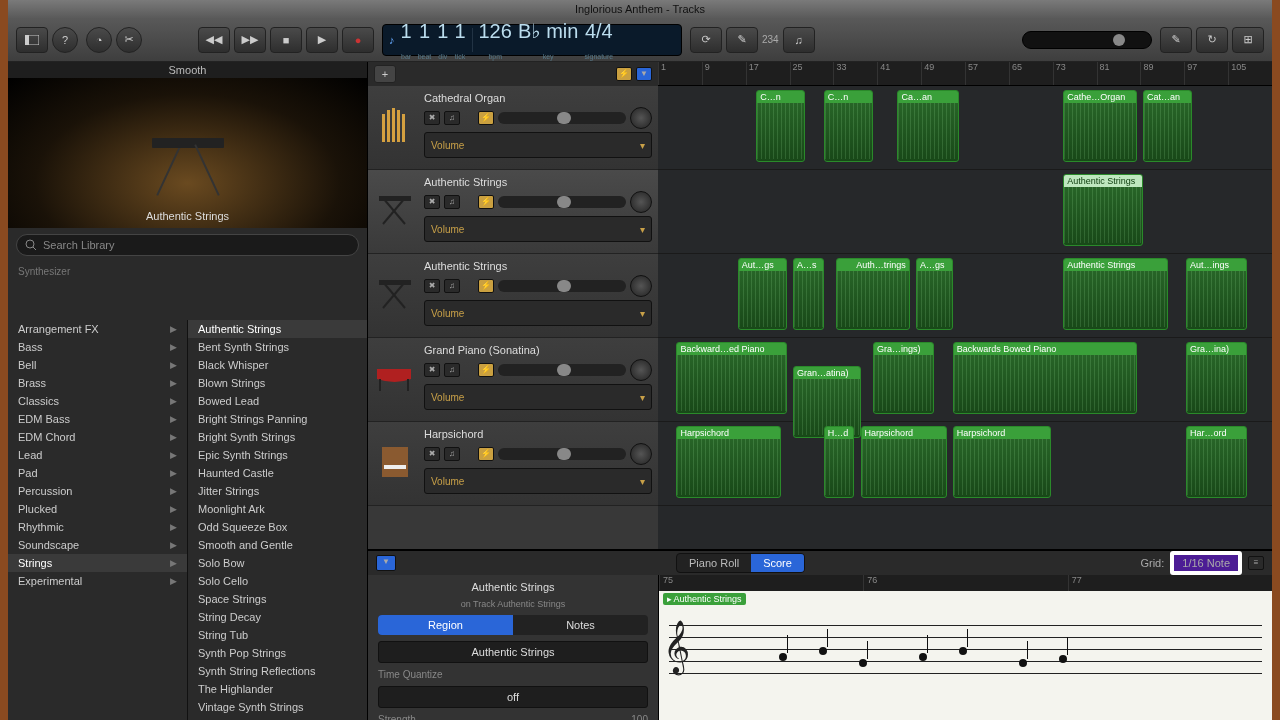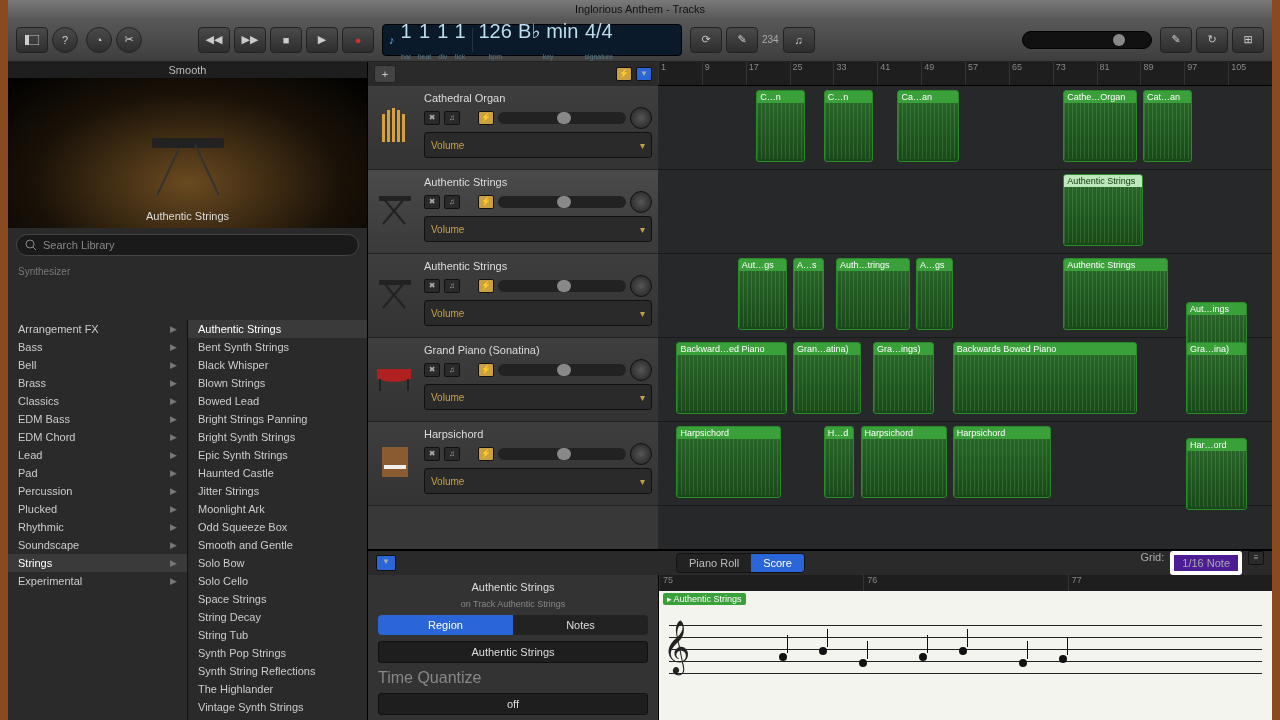--- a/index.html
+++ b/index.html
@@ -59,31 +59,31 @@
   .lane { height:84px; border-bottom:1px solid #1a1a1a; position:relative; }
   .region { position:absolute; top:4px; height:72px; background:linear-gradient(#2a6a2a,#184818); border:1px solid #2a8a2a; border-radius:3px; overflow:hidden; }
   .region .r-lbl { background:#3aa03a; color:#fff; font-size:9px; padding:1px 3px; white-space:nowrap; overflow:hidden; text-overflow:ellipsis; }
   .region.hl .r-lbl { background:#bfe8bf; color:#0a3a0a; }
   .region .r-body { height:56px; background-image: repeating-linear-gradient(90deg, rgba(180,255,180,.15) 0 1px, transparent 1px 4px); }
   .editor { height:170px; background:#333; display:flex; flex-direction:column; border-top:1px solid #000; }
   .ed-top { height:24px; background:#2a2a2a; display:flex; align-items:center; padding:0 8px; gap:10px; }
   .seg { display:flex; background:#222; border:1px solid #111; border-radius:4px; overflow:hidden; }
   .seg div { padding:3px 12px; font-size:11px; cursor:pointer; color:#bbb; }
   .seg div.on { background:#2a66d8; color:#fff; }
-  .grid-sel { margin-left:auto; display:flex; gap:6px; font-size:11px; color:#aaa; }
+  .grid-sel { margin-left:auto; display:flex; align-items:center; gap:6px; font-size:11px; color:#aaa; }
   .grid-dd { background:#4c1d95; border:4px solid #ffffff; padding:2px 8px; border-radius:3px; }
   .ed-body { flex:1; display:flex; }
   .ed-left { width:290px; background:#333; padding:6px 10px; display:flex; flex-direction:column; gap:6px; }
   .ed-title { text-align:center; font-size:11px; color:#ddd; }
   .ed-sub { text-align:center; font-size:9px; color:#888; }
   .tabs2 { display:flex; background:#222; border-radius:4px; overflow:hidden; }
   .tabs2 div { flex:1; text-align:center; padding:4px; font-size:11px; cursor:pointer; }
   .tabs2 div.on { background:#2a66d8; color:#fff; }
   .ed-field { background:#1e1e1e; border:1px solid #111; border-radius:3px; padding:4px 8px; text-align:center; }
-  .ed-row { display:flex; justify-content:space-between; align-items:center; font-size:16px; color:#888; }
+  .ed-row { display:flex; justify-content:space-between; align-items:center; font-size:10px; color:#888; }
   .score { flex:1; background:#f4f4ee; position:relative; overflow:hidden; border-left:1px solid #000; }
   .score-ruler { height:16px; background:#1e1e1e; color:#888; font-size:9px; display:flex; }
   .score-ruler span { flex:1; border-left:1px solid #333; padding-left:3px; }
   .score-lbl { position:absolute; top:18px; left:4px; background:#3aa03a; color:#fff; font-size:9px; padding:1px 4px; border-radius:2px; }
   .staff { position:absolute; top:50px; left:10px; right:10px; height:60px; }
   .staff-line { height:1px; background:#222; margin-bottom:11px; }
   .clef { position:absolute; left:4px; top:44px; font-size:46px; color:#222; }
   .note { position:absolute; width:8px; height:8px; background:#111; border-radius:50%; }
   .note::after { content:""; position:absolute; right:-1px; top:-18px; width:1px; height:18px; background:#111; }
   ::-webkit-scrollbar { width:8px; }
@@ -456,43 +456,43 @@
               </div>
               <div class="lane">
                 <div class="region" style="left: 13%; width: 8%;">
                   <div class="r-lbl">Aut…gs</div>
                   <div class="r-body"></div>
                 </div>
                 <div class="region" style="left: 22%; width: 5%;">
                   <div class="r-lbl">A…s</div>
                   <div class="r-body"></div>
                 </div>
-                <div class="region" style="left: 29%; width: 12%;">
+                <div class="region" style="left: 29%; width: 12%; text-align: right;">
                   <div class="r-lbl">Auth…trings</div>
                   <div class="r-body"></div>
                 </div>
                 <div class="region" style="left: 42%; width: 6%;">
                   <div class="r-lbl">A…gs</div>
                   <div class="r-body"></div>
                 </div>
                 <div class="region" style="left: 66%; width: 17%;">
                   <div class="r-lbl">Authentic Strings</div>
                   <div class="r-body"></div>
                 </div>
-                <div class="region" style="left: 86%; width: 10%; margin-top: 44px;">
+                <div class="region" style="left: 86%; width: 10%;">
                   <div class="r-lbl">Aut…ings</div>
                   <div class="r-body"></div>
                 </div>
               </div>
               <div class="lane">
                 <div class="region" style="left: 3%; width: 18%;">
                   <div class="r-lbl">Backward…ed Piano</div>
                   <div class="r-body"></div>
                 </div>
-                <div class="region" style="left: 22%; width: 11%;">
+                <div class="region" style="left: 22%; width: 11%; margin-top: 24px;">
                   <div class="r-lbl">Gran…atina)</div>
                   <div class="r-body"></div>
                 </div>
                 <div class="region" style="left: 35%; width: 10%;">
                   <div class="r-lbl">Gra…ings)</div>
                   <div class="r-body"></div>
                 </div>
                 <div class="region" style="left: 48%; width: 30%;">
                   <div class="r-lbl">Backwards Bowed Piano</div>
                   <div class="r-body"></div>
@@ -512,21 +512,21 @@
                   <div class="r-body"></div>
                 </div>
                 <div class="region" style="left: 33%; width: 14%;">
                   <div class="r-lbl">Harpsichord</div>
                   <div class="r-body"></div>
                 </div>
                 <div class="region" style="left: 48%; width: 16%;">
                   <div class="r-lbl">Harpsichord</div>
                   <div class="r-body"></div>
                 </div>
-                <div class="region" style="left: 86%; width: 10%; margin-top: 12px;">
+                <div class="region" style="left: 86%; width: 10%;">
                   <div class="r-lbl">Har…ord</div>
                   <div class="r-body"></div>
                 </div>
               </div>
             </div>
         </div>
       </div>
 
       <div class="editor">
         <div class="ed-top">

